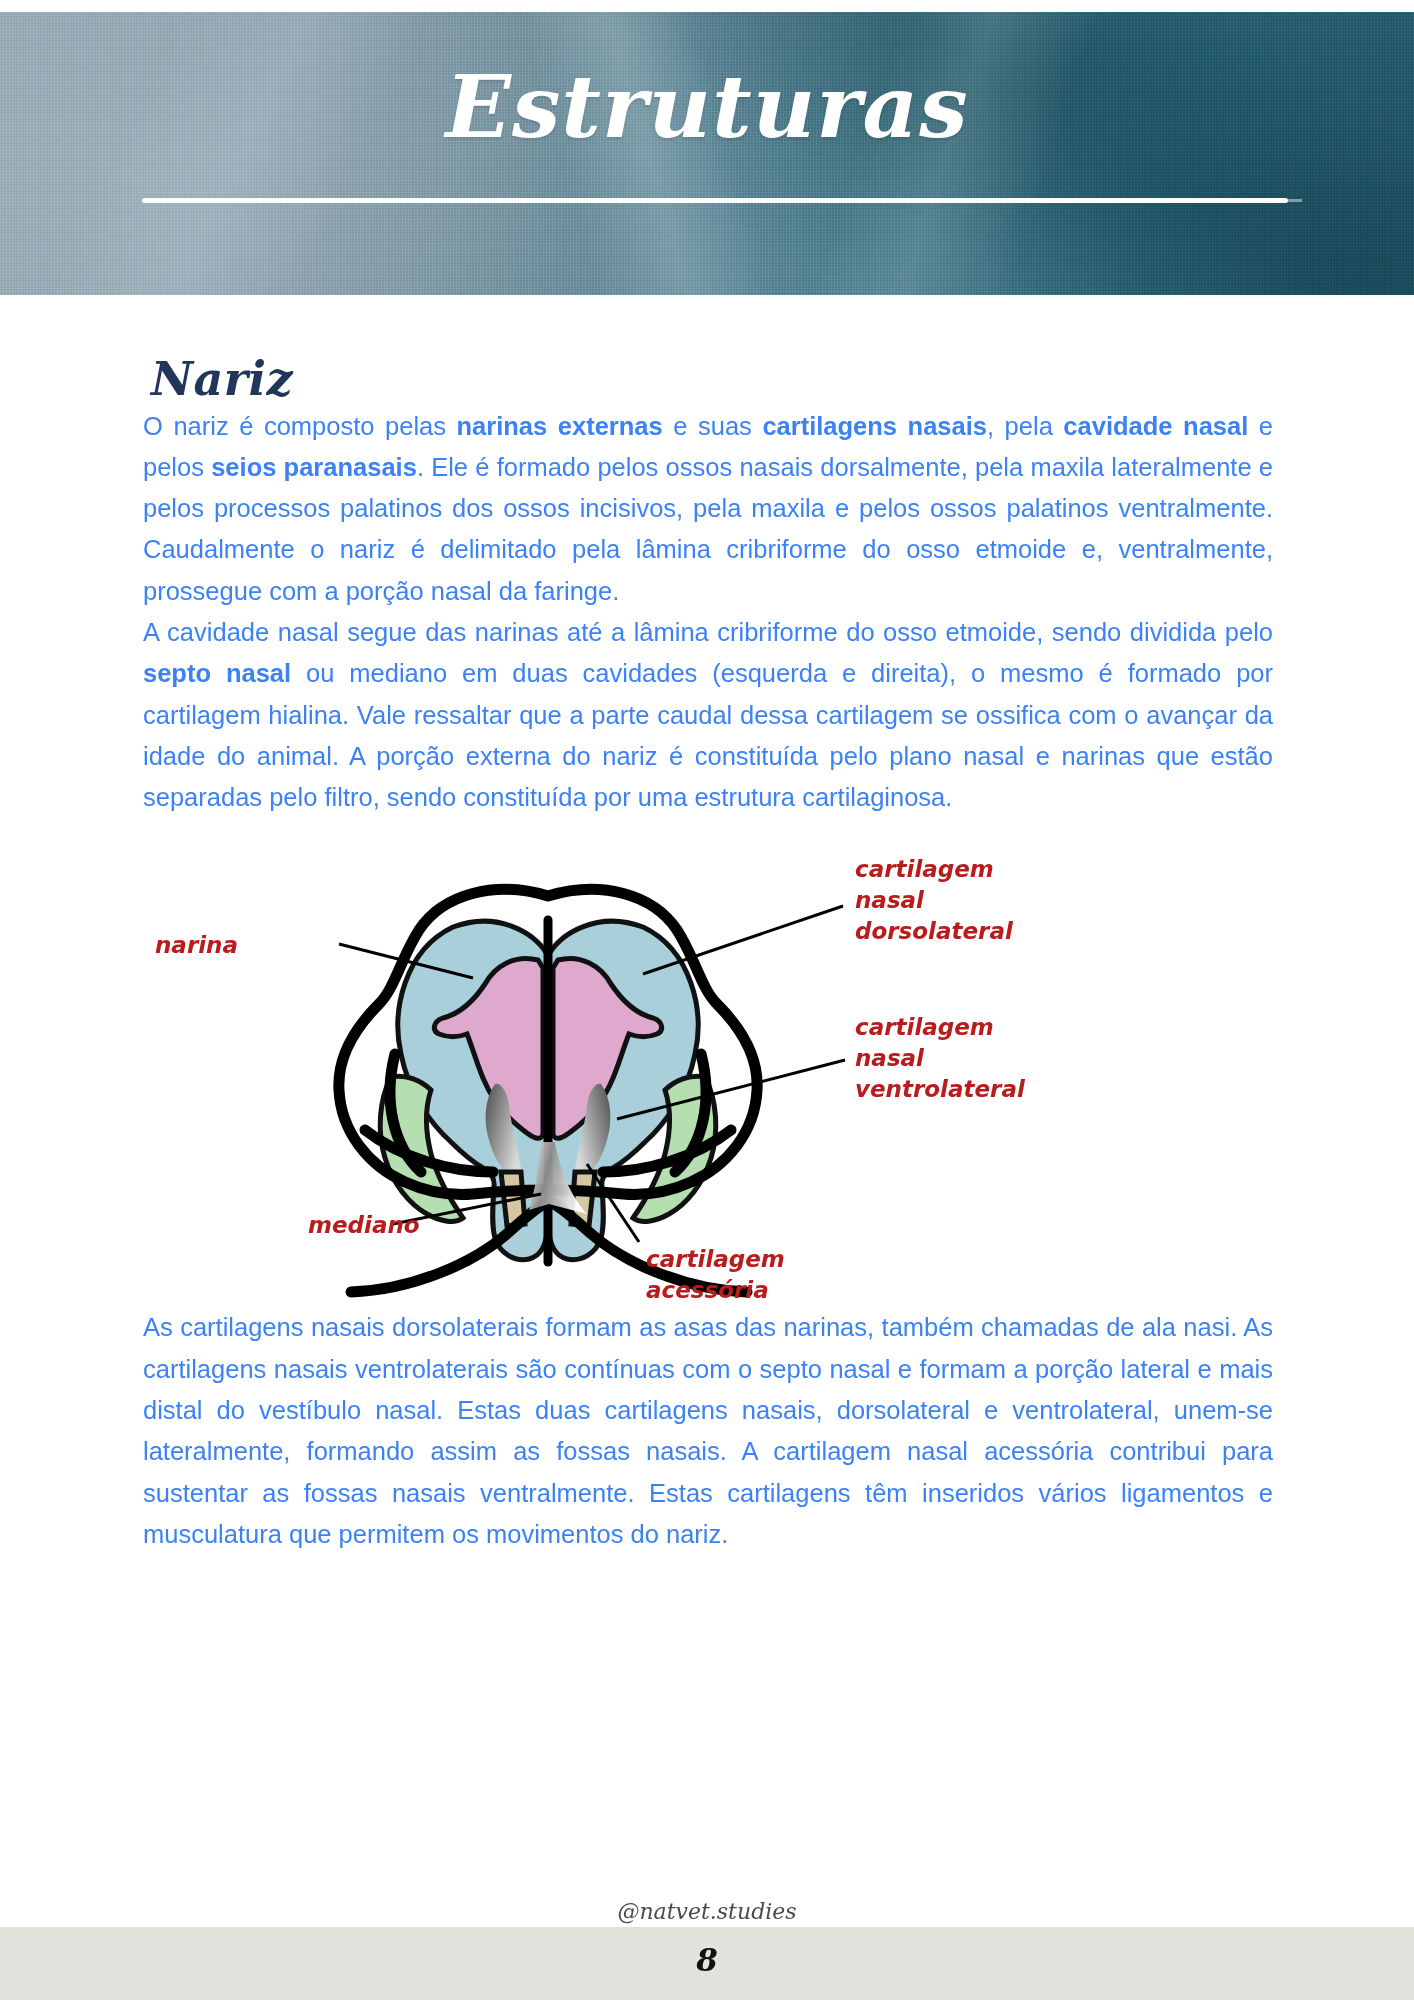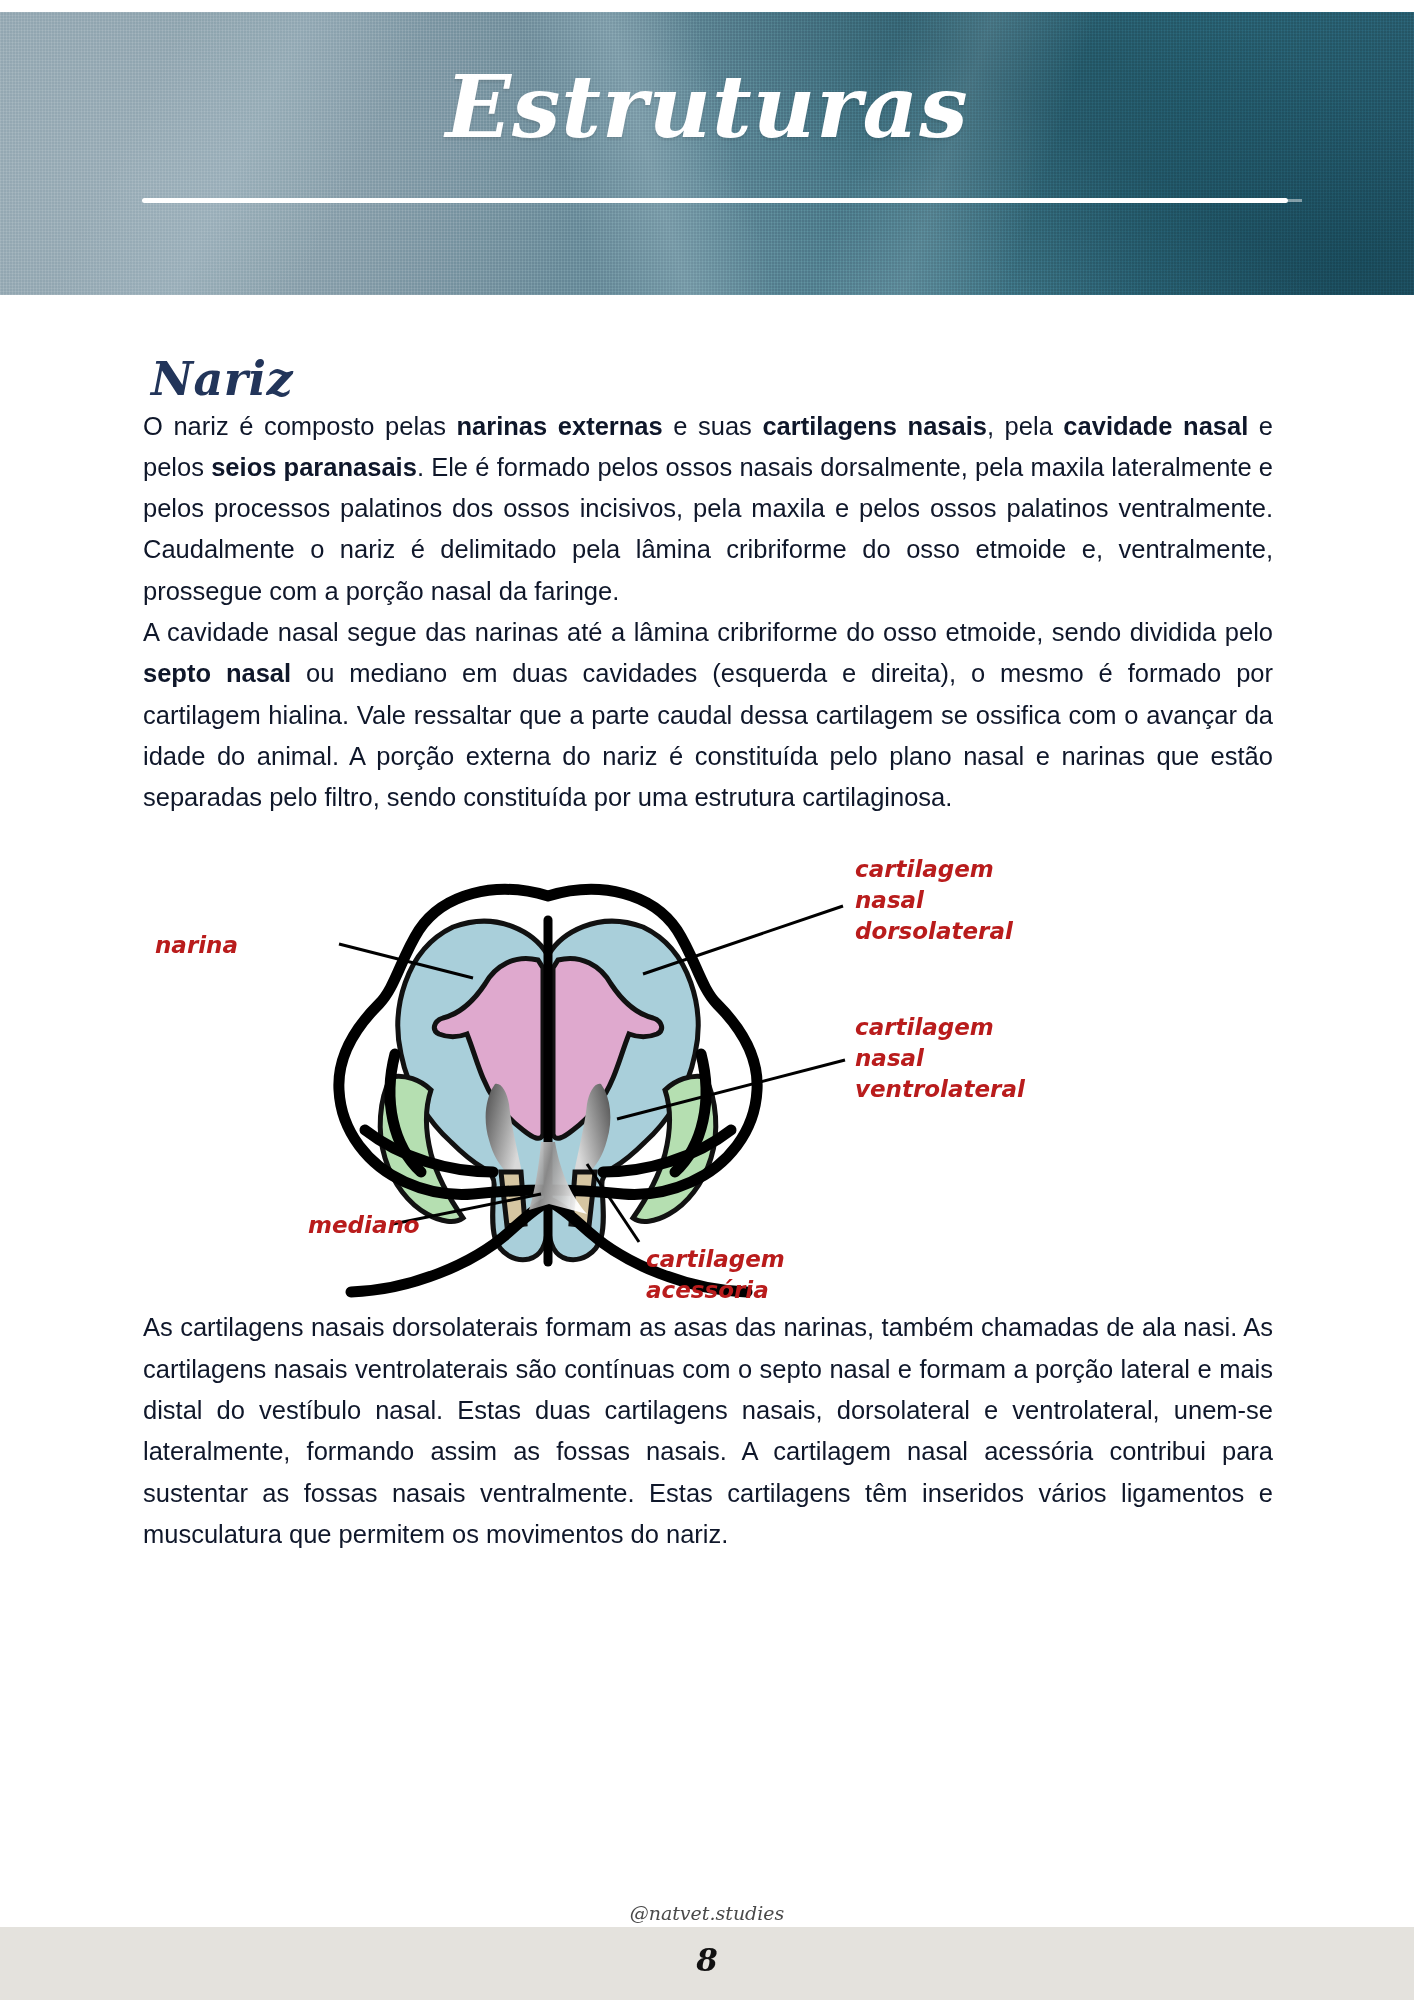--- a/index.html
+++ b/index.html
@@ -94,21 +94,21 @@
     color: #22355a;
     font-family: "DejaVu Serif", serif;
     font-style: italic;
     font-weight: 700;
     font-size: 46px;
     line-height: 1.12;
     letter-spacing: 0.5px;
   }
   p.body-text {
     margin: 0;
-    color: #0f172a;
+    color: #3b82f6;
     font-size: 25.5px;
     line-height: 1.62;
     text-align: justify;
     font-weight: 400;
   }
   p.body-text b { font-weight: 700; }
   .p1 { margin-top: 46px; }
   .p2 { margin-top: 38px; }
   .p3 { margin-top: 34px; }
 
@@ -130,21 +130,21 @@
     height: 73px;
     background: #e4e2dd;
   }
   .footer-handle {
     position: absolute;
     left: 0;
     bottom: 76px;
     width: 1414px;
     text-align: center;
     color: #4a4a4a;
-    font-size: 19px;
+    font-size: 22px;
     font-style: italic;
     font-family: "DejaVu Serif", serif;
   }
   .footer-page {
     position: absolute;
     left: 0;
     bottom: 22px;
     width: 1414px;
     text-align: center;
     color: #111111;

